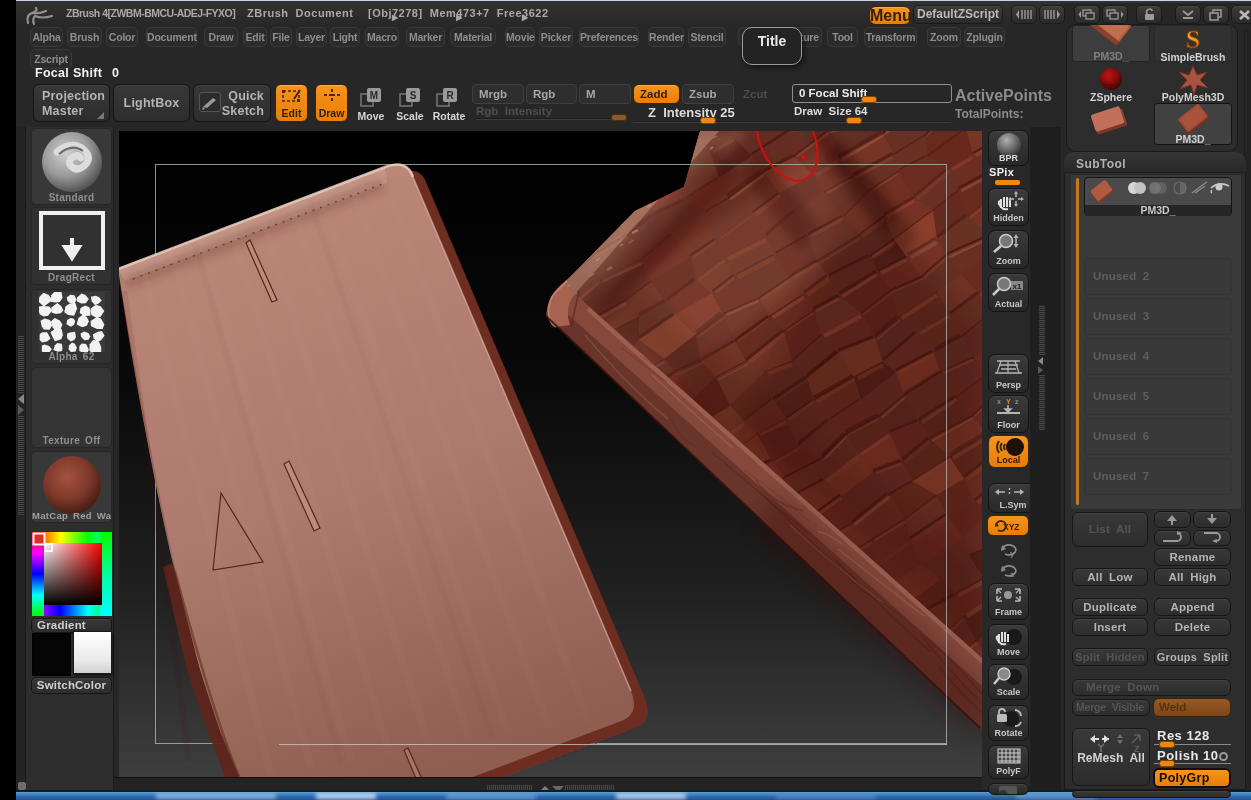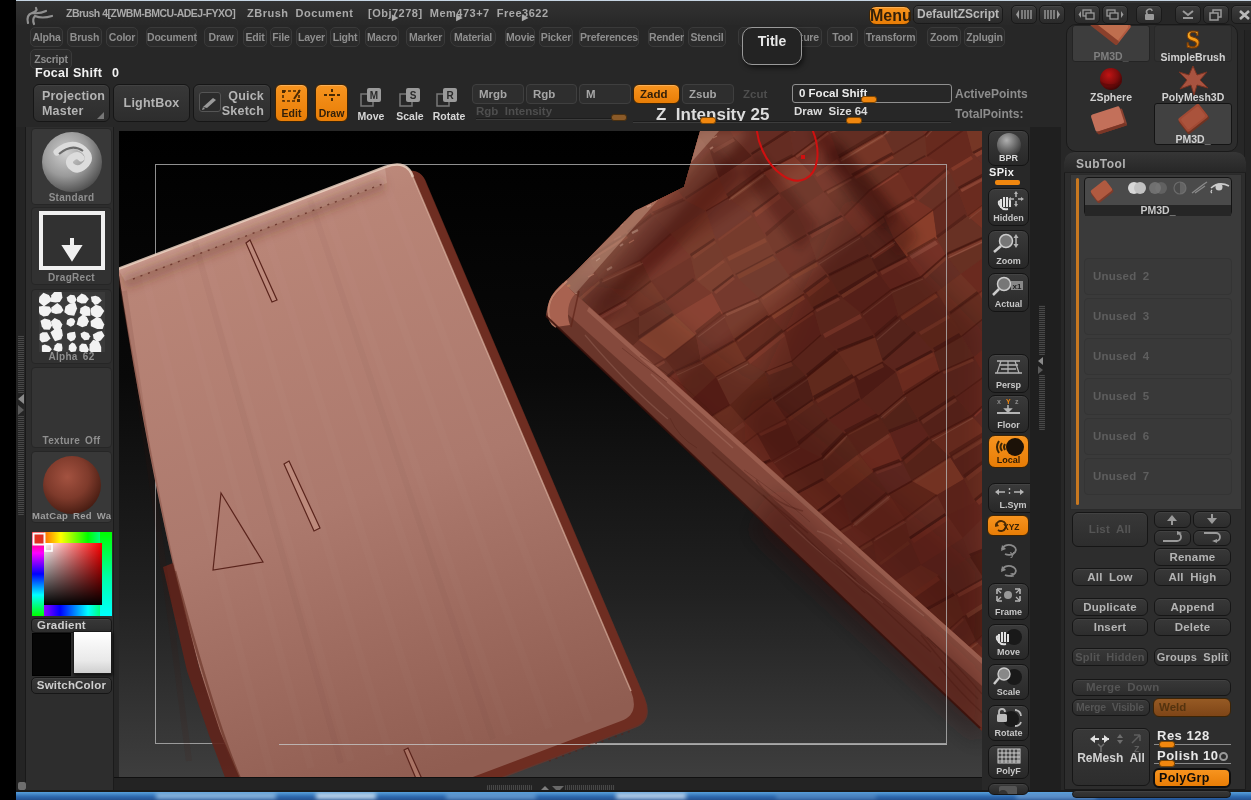--- a/index.html
+++ b/index.html
@@ -185,26 +185,26 @@
       <div class="abs" style="left:0;bottom:1px;width:100%;text-align:center;color:#d6d6d6;font-size:10.5px;">Rotate</div>
     </div>
     <div class="field" style="left:456px;top:84px;width:52px;">Mrgb</div>
     <div class="field" style="left:510px;top:84px;width:51px;">Rgb</div>
     <div class="field" style="left:563px;top:84px;width:52px;">M</div>
     <div class="obtn" style="left:617px;top:84px;width:47px;height:20px;line-height:18px;text-align:left;padding-left:6px;">Zadd</div>
     <div class="field" style="left:666px;top:84px;width:52px;">Zsub</div>
     <div class="lbl" style="left:727px;top:88px;color:#4e4e4e;font-size:11.5px;">Zcut</div>
     <div class="abs" style="left:776px;top:84px;width:160px;height:19px;border:1px solid #8f8f8f;border-radius:3px;color:#ededed;font-size:11.5px;line-height:17px;padding-left:6px;">0  Focal  Shift</div>
     <div class="handle" style="left:845px;top:96px;"></div>
-    <div class="lbl" style="left:939px;top:87px;color:#8c8c8c;font-size:12px;">ActivePoints</div>
+    <div class="lbl" style="left:939px;top:87px;color:#8c8c8c;font-size:16px;">ActivePoints</div>
     <div class="lbl" style="left:939px;top:107px;color:#8c8c8c;font-size:12px;">TotalPoints:</div>
     <div class="lbl" style="left:460px;top:105px;color:#4e4e4e;font-size:11.5px;">Rgb  Intensity</div>
     <div class="track" style="left:460px;top:118px;width:150px;"></div>
     <div class="handle" style="left:595px;top:114px;background:#8a5a28;border-color:#4a3010;"></div>
-    <div class="lbl" style="left:632px;top:105px;color:#dcdcdc;font-size:17px;margin-left:8px;">Z  Intensity 25</div>
+    <div class="lbl" style="left:632px;top:105px;color:#dcdcdc;font-size:13px;">Z  Intensity 25</div>
     <div class="track" style="left:617px;top:121px;width:160px;"></div>
     <div class="handle" style="left:684px;top:117px;"></div>
     <div class="lbl" style="left:778px;top:105px;color:#dcdcdc;font-size:11.5px;">Draw  Size 64</div>
     <div class="track" style="left:776px;top:121px;width:159px;"></div>
     <div class="handle" style="left:830px;top:117px;"></div>
     <div class="abs" style="left:726px;top:27px;width:60px;height:38px;background:#232323;border:1.5px solid #9a9a9a;border-radius:10px;box-shadow:2px 3px 5px rgba(0,0,0,.5);color:#e8e8e8;font-size:14px;text-align:center;line-height:26px;z-index:40;">Title</div>
     <div class="abs" style="left:0;top:127px;width:10px;height:663px;background:#242424;border-right:1px solid #191919;"></div>
     <div class="hatchV" style="left:2px;top:335px;height:58px;"></div>
     <div class="hatchV" style="left:2px;top:415px;height:100px;"></div>
     <div class="tri" style="left:2px;top:394px;border-top:5px solid transparent;border-bottom:5px solid transparent;border-right:6px solid #8a8a8a;"></div>

